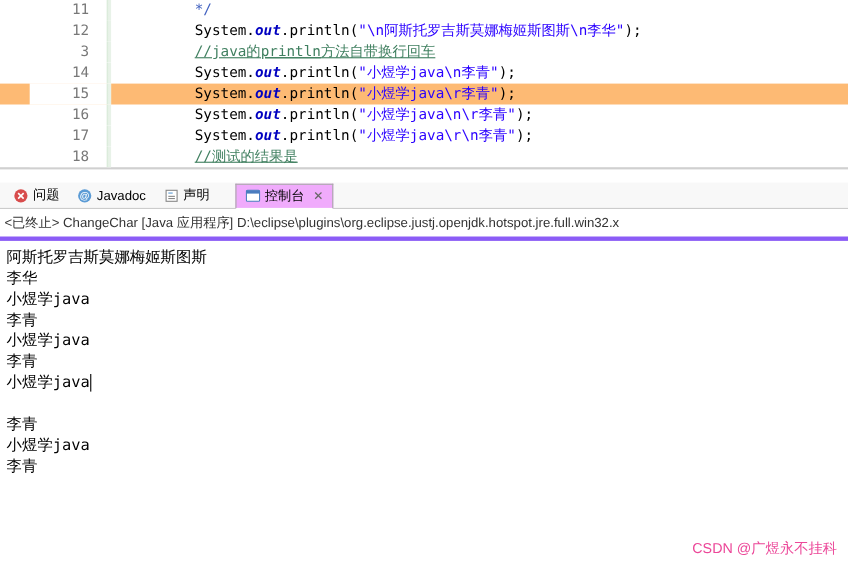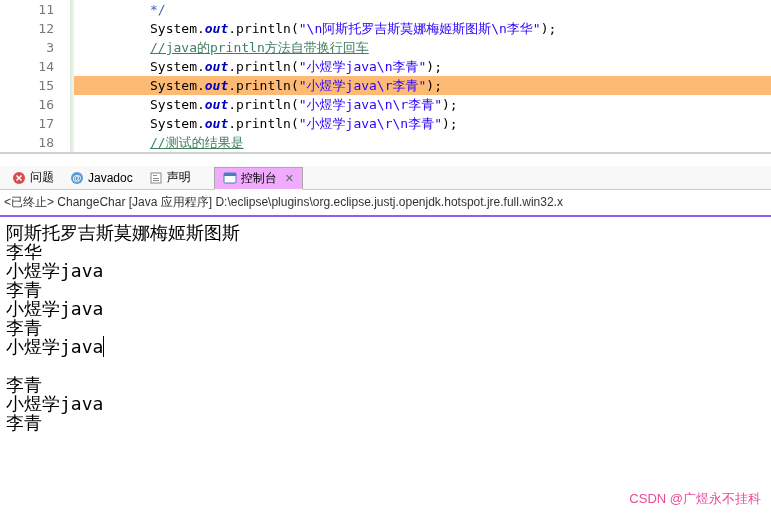--- a/index.html
+++ b/index.html
@@ -24,20 +24,21 @@
       background: #fdba74;
     }
     .gutter {
       width: 74px;
       text-align: right;
       padding-right: 18px;
       color: #787878;
       background: #fff;
       border-right: 2px solid #e8f2e8;
       position: relative;
+      margin-left: 27px;
     }
     .gutter::after {
       content: '';
       position: absolute;
       right: 0;
       top: 0;
       bottom: 0;
       width: 2px;
       background: linear-gradient(to right, #d4e8d4, #e8f2e8);
     }
@@ -97,26 +98,26 @@
       font-size: 11px;
       color: #666;
       margin-left: 4px;
       cursor: pointer;
     }
     .terminated-line {
       padding: 4px 4px;
       font-size: 12px;
       color: #333;
       font-family: 'Microsoft YaHei', sans-serif;
-      border-bottom: 2px solid #8b5cf6;
+      border-bottom: 4px solid #8b5cf6;
     }
     .console-output {
       padding: 6px 6px;
       font-family: Consolas, 'Microsoft YaHei', monospace;
-      font-size: 18px;
+      font-size: 14px;
       line-height: 19px;
       color: #000;
     }
     .console-output div {
       min-height: 19px;
     }
     .watermark {
       position: absolute;
       bottom: 6px;
       right: 10px;

